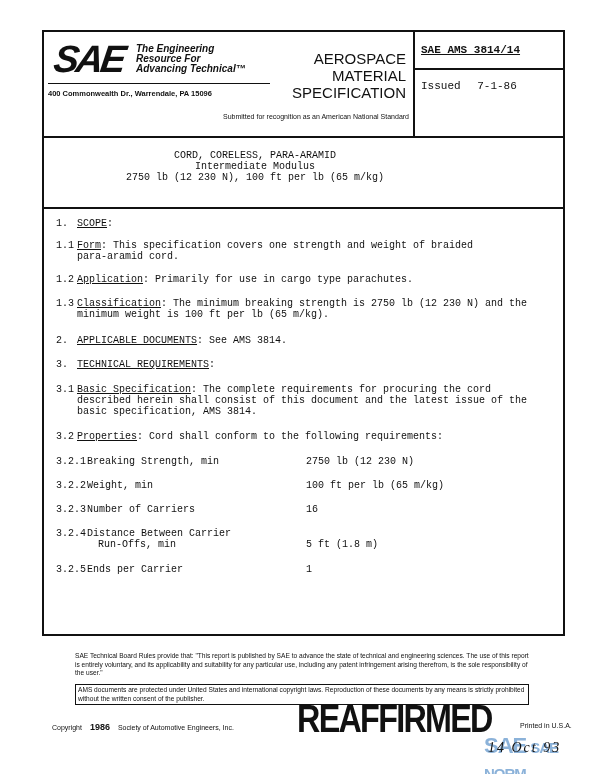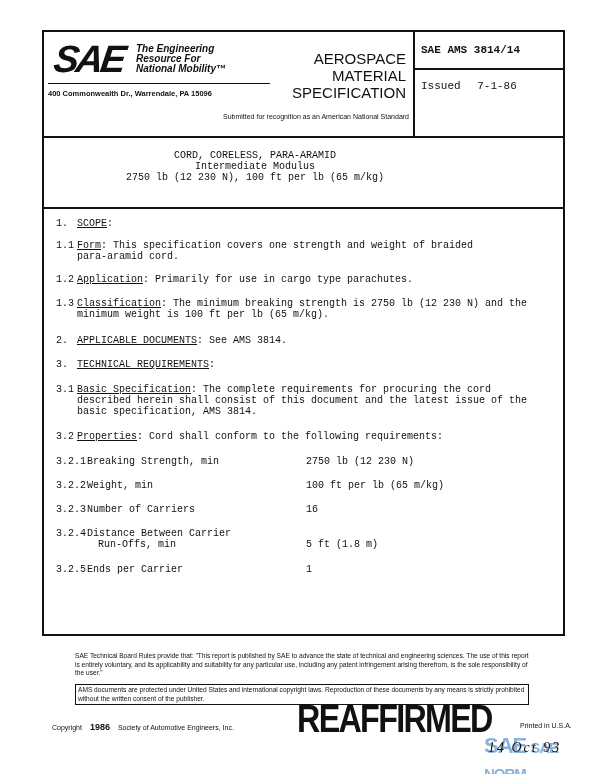--- a/index.html
+++ b/index.html
@@ -1,21 +1,21 @@
 <!DOCTYPE html>
 <html><head>
 <meta charset="utf-8">
 <style>
   html, body { margin:0; padding:0; background:#fff; }
   body { width:600px; height:774px; position:relative; overflow:hidden; color:#111; font-family:"Liberation Sans", sans-serif; }
   .mono { font-family:"Liberation Mono", "DejaVu Sans Mono", monospace; }
   .outer { position:absolute; left:42px; top:30px; width:519px; height:602px; border:2px solid #111; }
   .header-left { position:absolute; left:0; top:0; width:369px; height:104px; }
   .header-right { position:absolute; left:369px; top:0; width:150px; height:104px; border-left:2px solid #111; }
-  .doc-number-cell { height:36px; border-bottom:2px solid #111; display:flex; align-items:center; padding-left:6px; font-size:11px; font-weight:bold; }
+  .doc-number-cell { height:36px; border-bottom:2px solid #111; display:flex; align-items:center; padding-left:6px; font-size:11px; font-weight:bold;text-decoration:underline; }
   .issued-cell { padding:10px 0 0 6px; font-size:11px; }
   .issued-cell span { margin-right:10px; }
   .hr-h1 { position:absolute; left:0; top:104px; width:519px; border-top:2px solid #111; }
   .hr-h2 { position:absolute; left:0; top:175px; width:519px; border-top:2px solid #111; }
 
   .sae-logo { position:absolute; left:10px; top:10px; font-family:"Liberation Sans", sans-serif; font-weight:bold; font-style:italic; font-size:38px; letter-spacing:-3px; line-height:34px; transform:skewX(-8deg); }
   .tagline { position:absolute; left:92px; top:12px; font-size:10px; font-weight:bold; font-style:italic; line-height:10px; }
   .logo-rule { position:absolute; left:4px; top:51px; width:222px; border-top:1.5px solid #111; }
   .address { position:absolute; left:4px; top:57px; font-size:7.5px; font-weight:bold; }
   .spec-type { position:absolute; left:228px; top:18px; width:134px; text-align:right; font-size:15px; line-height:17px; }
@@ -45,21 +45,21 @@
 </style>
 </head>
 <body>
 
 <div class="outer">
   <div class="header-left">
     <div class="sae-logo">SAE</div>
     <div class="tagline">
       <div>The Engineering</div>
       <div>Resource For</div>
-      <div>National Mobility™</div>
+      <div>Advancing Technical™</div>
     </div>
     <div class="logo-rule"></div>
     <div class="address">400 Commonwealth Dr., Warrendale, PA 15096</div>
     <div class="spec-type">
       <div>AEROSPACE</div>
       <div>MATERIAL</div>
       <div>SPECIFICATION</div>
     </div>
     <div class="submitted">Submitted for recognition as an American National Standard</div>
   </div>

